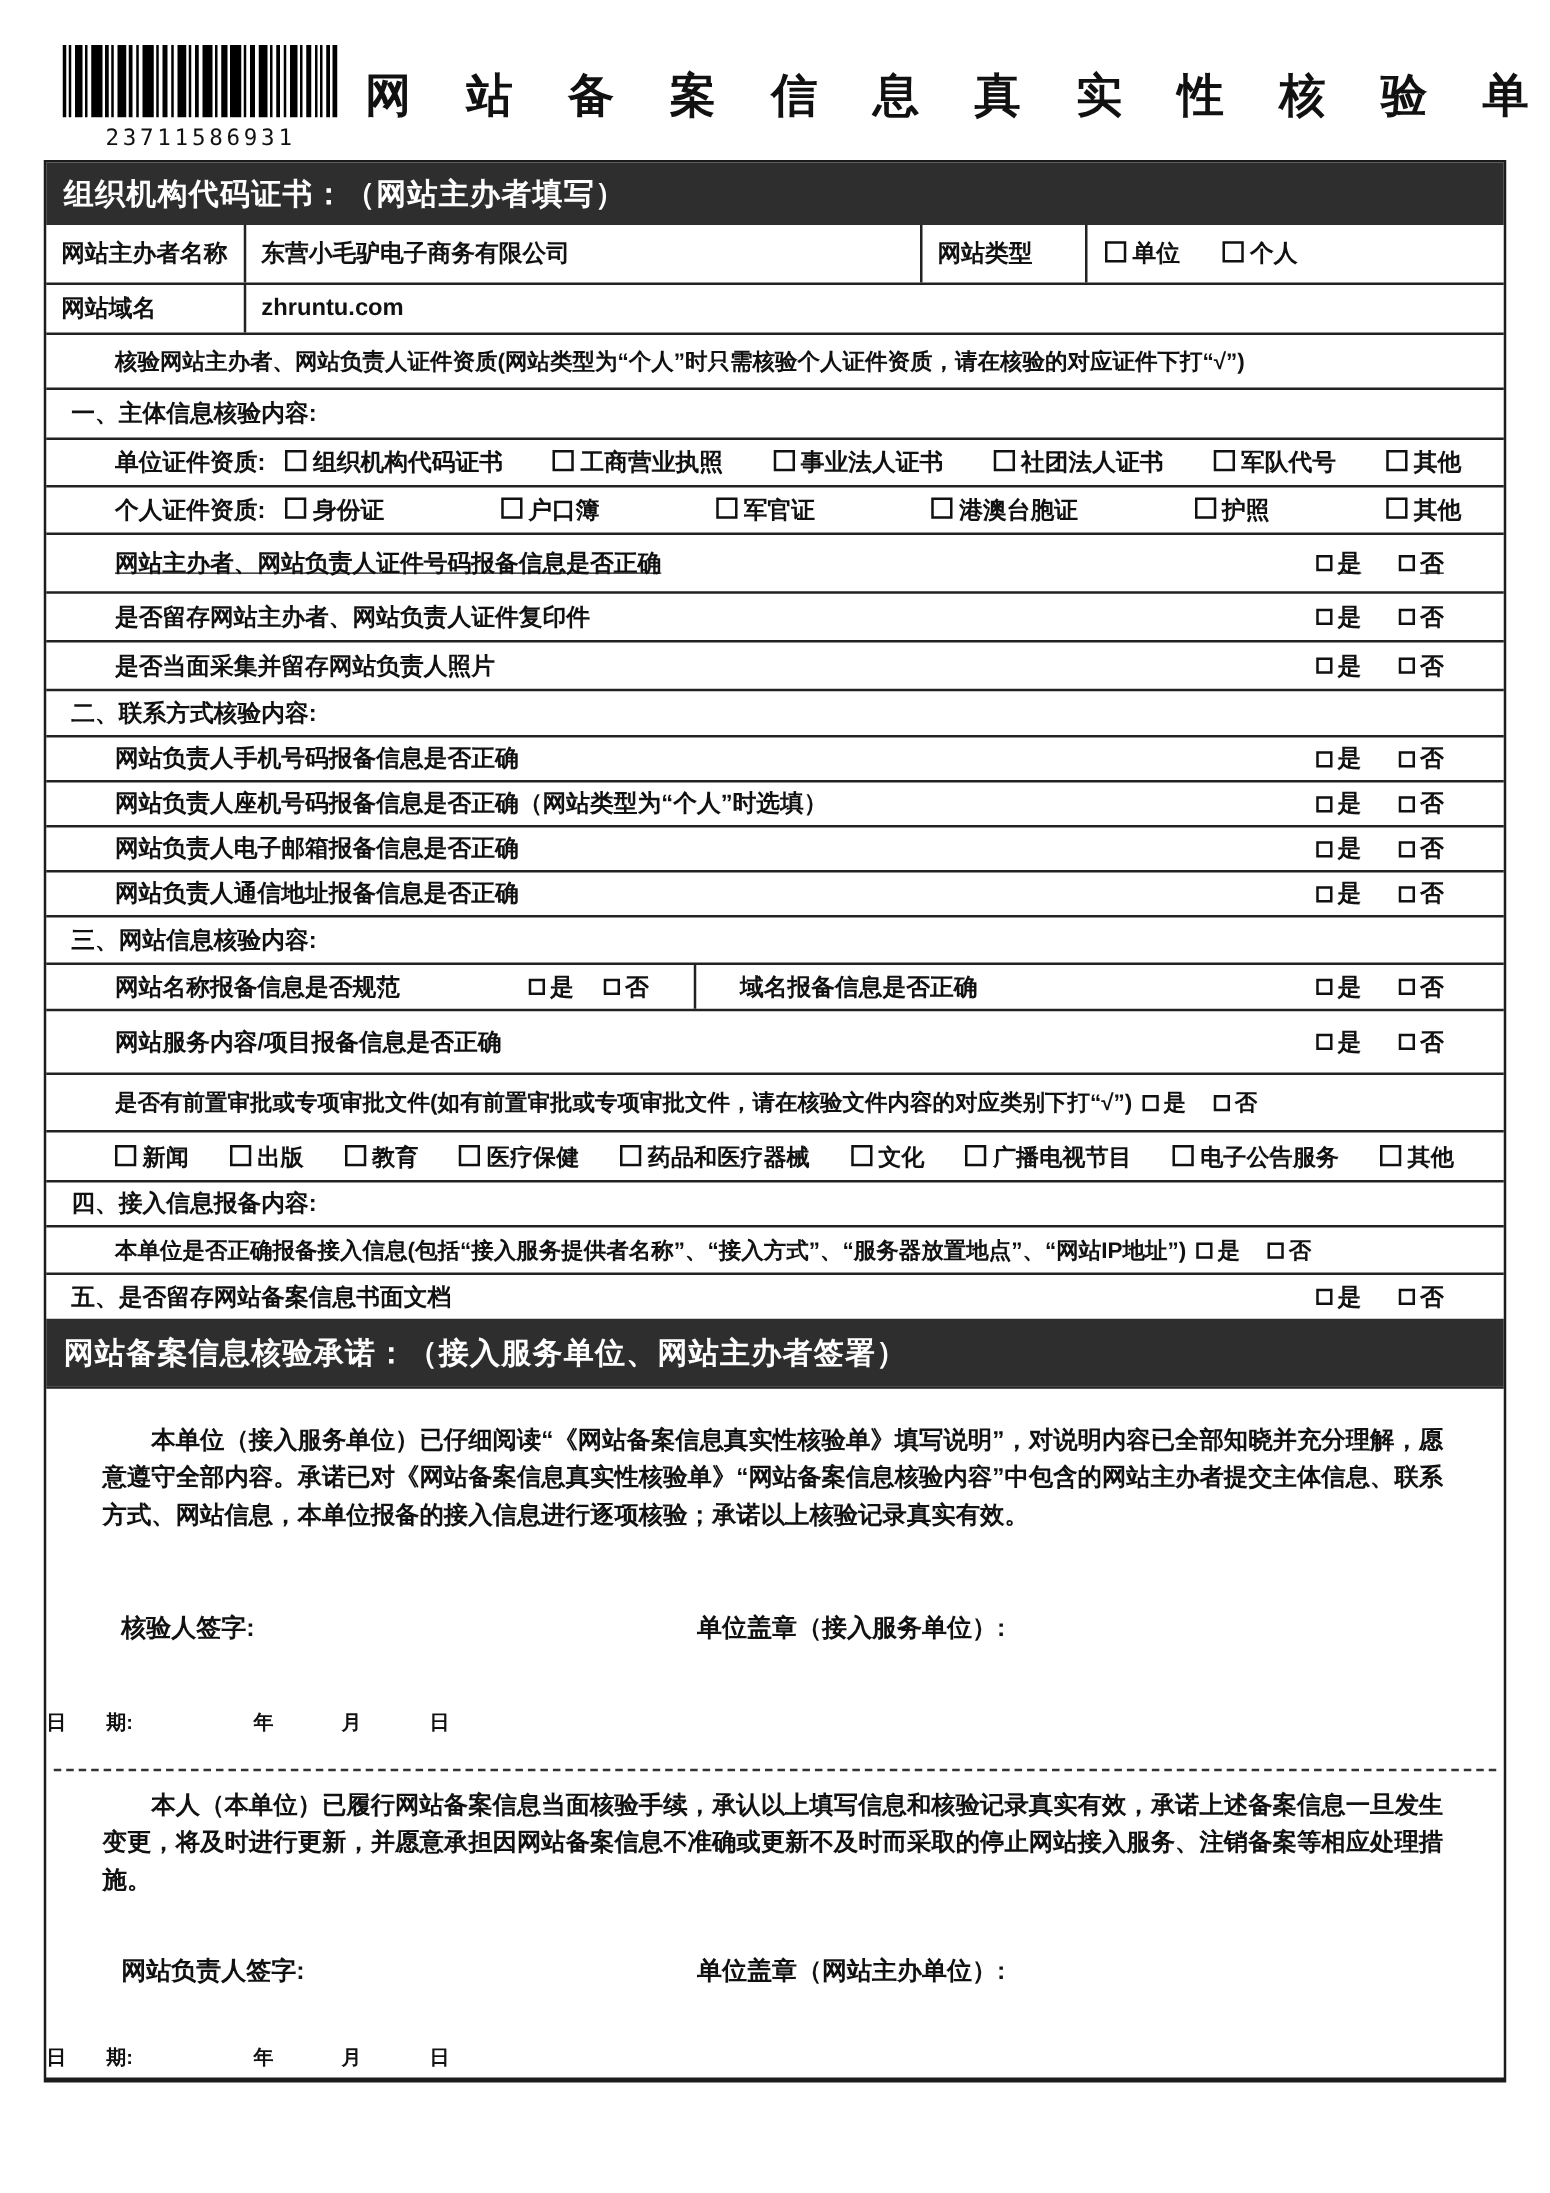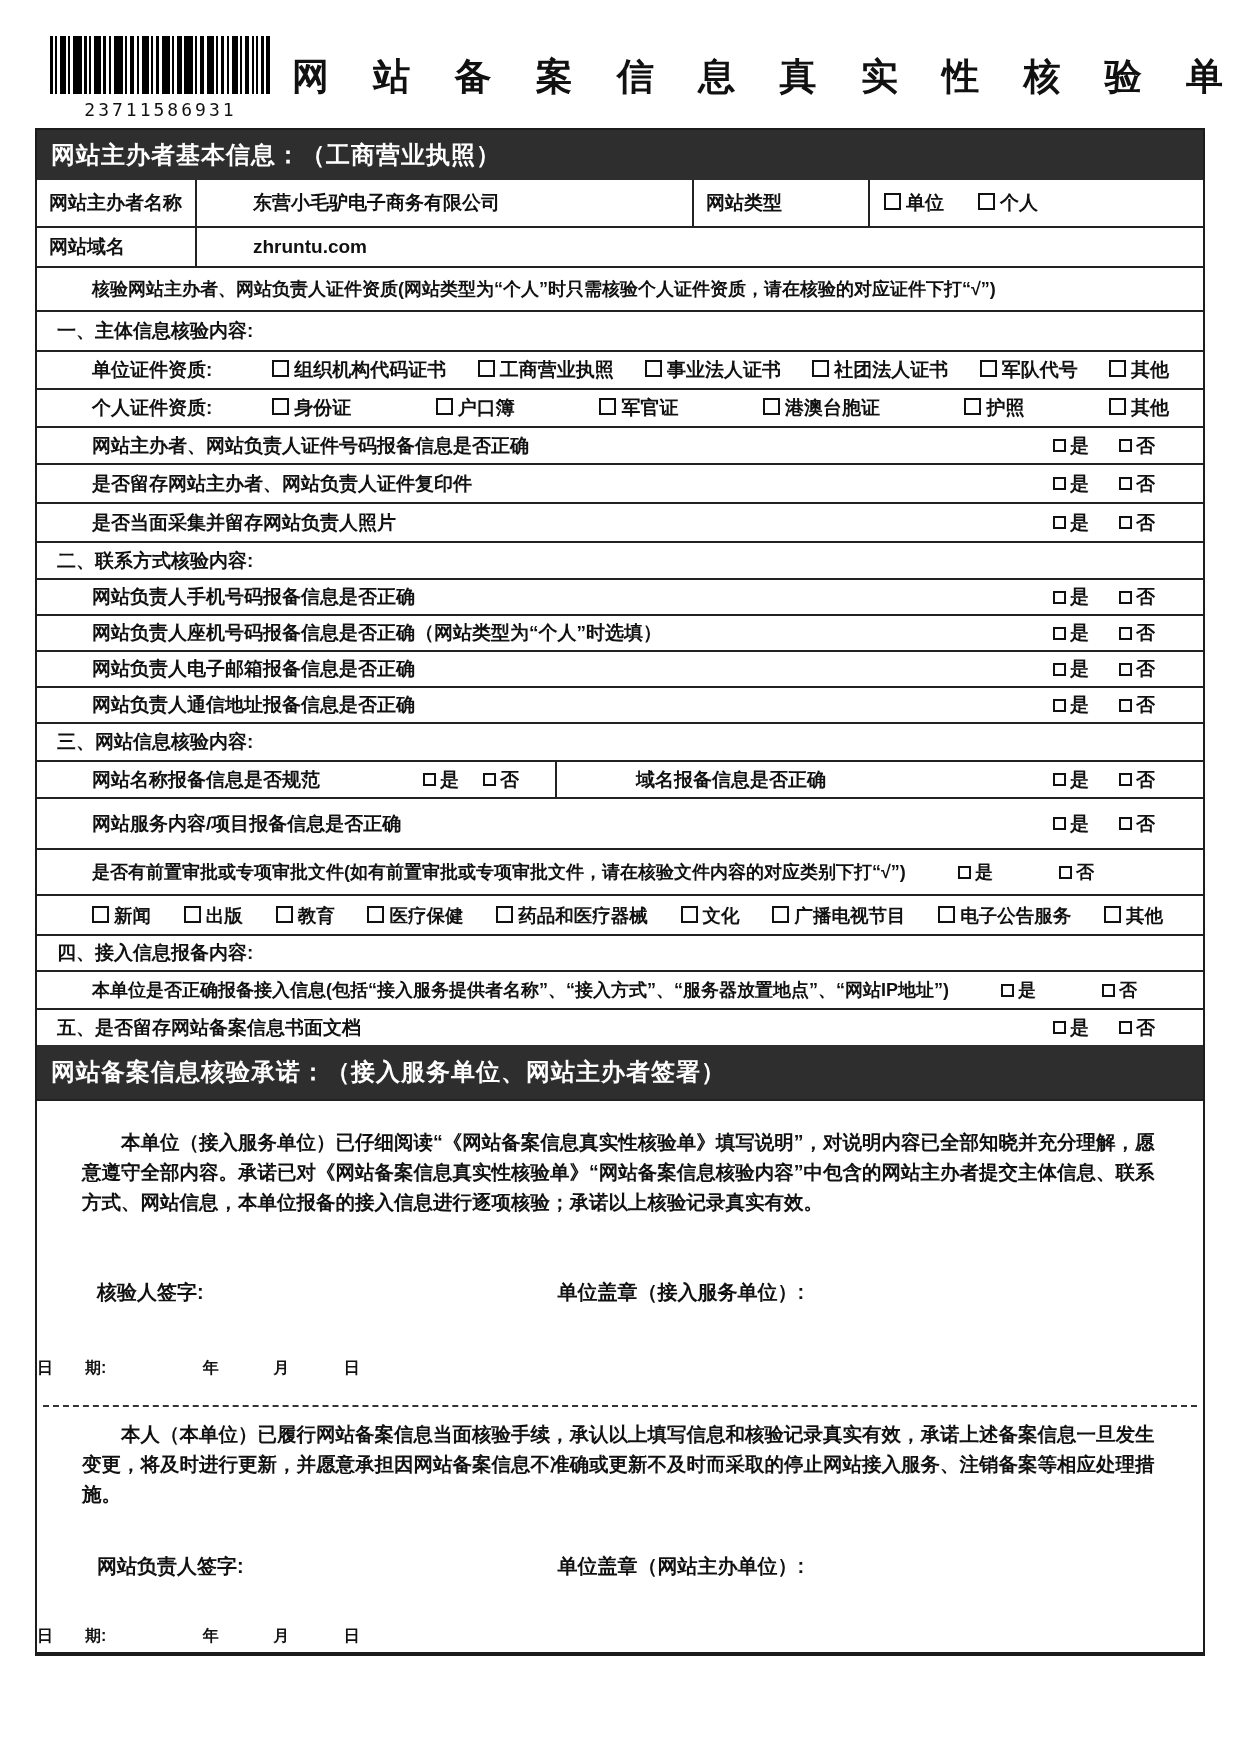--- a/index.html
+++ b/index.html
@@ -9,21 +9,21 @@
   
   .header { height: 128px; display: flex; align-items: flex-start; padding: 36px 0 0 45px; }
   .barcode-wrap { width: 232px; text-align: center; }
   .barcode-num { font-family: "DejaVu Sans Mono", monospace; font-size: 18px; letter-spacing: 3px; margin-top: 1px; }
   .doc-title { font-size: 37px; font-weight: bold; letter-spacing: 17px; margin: 16px 0 0 16px; white-space: nowrap; }
 
   
   .form-table { margin: 0 35px; border: 2px solid #1c1c1c; border-bottom-width: 4px; }
   .dark-bar { background: #2e2e2e; color: #fff; font-weight: bold; font-size: 24px; letter-spacing: 1px; display: flex; align-items: center; padding-left: 14px; }
   .dh1 { height: 50px; }
-  .row { display: flex; align-items: center; border-top: 2px solid #222; font-weight: bold; font-size: 19px; gap: 44px; }
+  .row { display: flex; align-items: center; border-top: 2px solid #222; font-weight: bold; font-size: 19px; }
   .cell-label { width: 160px; padding-left: 12px; align-self: stretch; display: flex; align-items: center; border-right: 2px solid #222; }
   .cell-value { flex: 1; padding-left: 12px; }
   .cell-type { width: 132px; padding-left: 12px; align-self: stretch; display: flex; align-items: center; border-left: 2px solid #222; }
   .cell-type-opts { width: 335px; align-self: stretch; display: flex; align-items: center; gap: 34px; padding-left: 14px; border-left: 2px solid #222; }
 
   .sec-row { padding-left: 20px; }
   .note-row { padding-left: 55px; font-size: 18px; }
   .q-row { padding-left: 55px; }
   .yesno { margin-left: auto; display: flex; gap: 30px; padding-right: 48px; }
   .cb { display: inline-flex; align-items: center; gap: 4px; cursor: default; }
@@ -106,21 +106,21 @@
             <rect x="216" y="0" width="4" height="58"></rect>
         </g>
       </svg>
       <div class="barcode-num">23711586931</div>
     </div>
     <div class="doc-title">网 站 备 案 信 息 真 实 性 核 验 单</div>
   </div>
 
   <div class="form-table">
 
-    <div class="dark-bar dh1">网站主办者基本信息：（工商营业执照）</div>
+    <div class="dark-bar dh1">组织机构代码证书：（网站主办者填写）</div>
 
     <div class="row" style="height:46px; border-top:none;">
       <div class="cell-label">网站主办者名称</div>
       <div class="cell-value">东营小毛驴电子商务有限公司</div>
       <div class="cell-type">网站类型</div>
       <div class="cell-type-opts">
           <span class="li">单位</span>
           <span class="li">个人</span>
         </div>
     </div>
@@ -156,21 +156,21 @@
       <div class="opts">
           <span class="li">身份证</span>
           <span class="li">户口簿</span>
           <span class="li">军官证</span>
           <span class="li">港澳台胞证</span>
           <span class="li">护照</span>
           <span class="li">其他</span>
         </div>
     </div>
 
-    <div class="row q-row" style="height:37px;">
+    <div class="row q-row" style="height:47px;text-decoration:underline;">
       <span>网站主办者、网站负责人证件号码报备信息是否正确</span>
       <span class="yesno">
         <span class="cb">
             <i class="box"></i>
             <em>是</em>
           </span>
         <span class="cb">
             <i class="box"></i>
             <em>否</em>
           </span>

